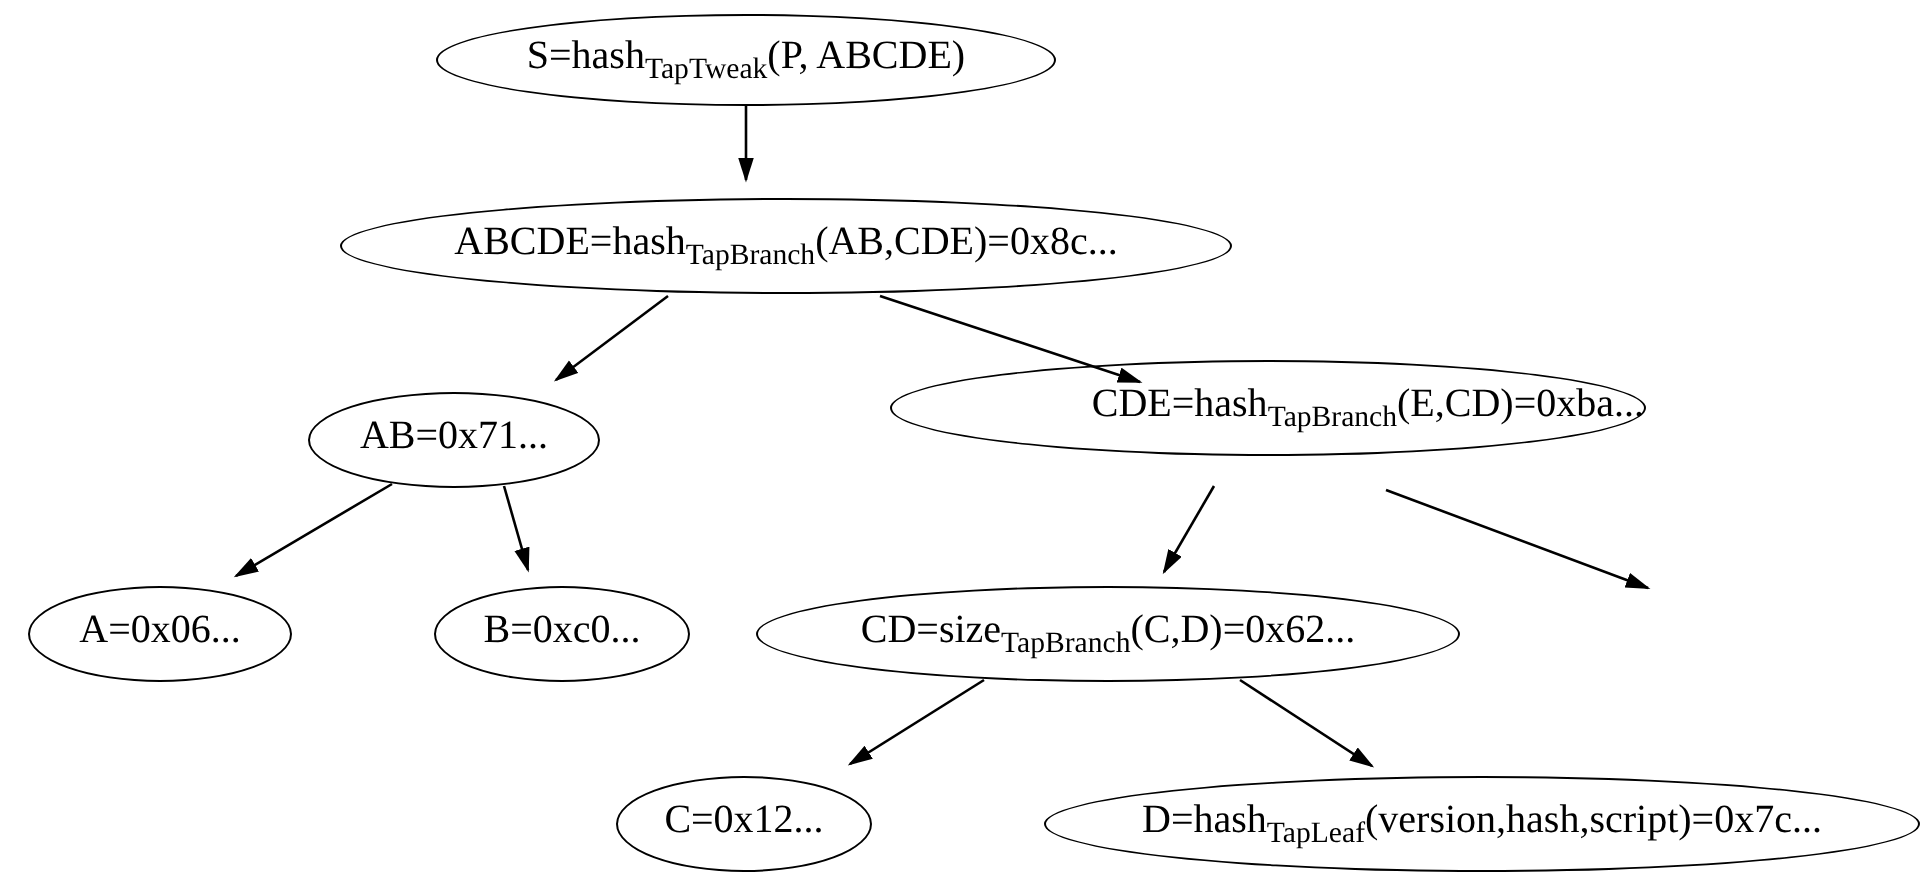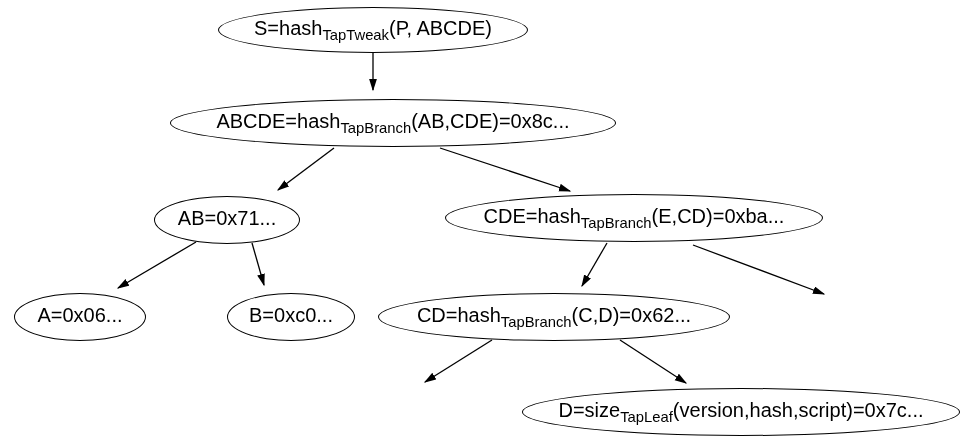--- a/index.html
+++ b/index.html
@@ -5,21 +5,21 @@
   html, body {
     margin: 0;
     padding: 0;
     background: #ffffff;
   }
   #canvas {
     position: relative;
     width: 965px;
     height: 443px;
     background: #ffffff;
-    font-family: Liberation Sans, sans-serif;
+    font-family: Liberation Serif, serif;
     color: #000000;
     overflow: hidden;
   }
   #edge-layer {
     position: absolute;
     left: 0;
     top: 0;
     width: 965px;
     height: 443px;
   }
@@ -75,35 +75,38 @@
   </div>
 
   <div class="node" style="left:170px; top:99px; width:446px; height:48px;">
     <span class="lbl"><span>ABCDE=hash</span><sub>TapBranch</sub><span>(AB,CDE)=0x8c...</span></span>
   </div>
 
   <div class="node" style="left:154px; top:196px; width:146px; height:48px;">
     <span class="lbl"><span>AB=0x71...</span><sub></sub><span></span></span>
   </div>
 
-  <div class="node" style="left:445px; top:194px; width:378px; height:48px;">
+  <div class="node" style="left:445px; top:180px; width:378px; height:48px;justify-content:flex-end;">
     <span class="lbl"><span>CDE=hash</span><sub>TapBranch</sub><span>(E,CD)=0xba...</span></span>
   </div>
 
   <div class="node" style="left:14px; top:293px; width:132px; height:48px;">
     <span class="lbl"><span>A=0x06...</span><sub></sub><span></span></span>
   </div>
 
-  <div class="node" style="left:227px; top:293px; width:128px; height:48px;">
+  <div class="node" style="left:217px; top:293px; width:128px; height:48px;">
     <span class="lbl"><span>B=0xc0...</span><sub></sub><span></span></span>
   </div>
 
   <div class="node" style="left:378px; top:293px; width:352px; height:48px;">
-    <span class="lbl"><span>CD=hash</span><sub>TapBranch</sub><span>(C,D)=0x62...</span></span>
+    <span class="lbl"><span>CD=size</span><sub>TapBranch</sub><span>(C,D)=0x62...</span></span>
   </div>
 
 
+  <div class="node" style="left:308px; top:388px; width:128px; height:48px;">
+    <span class="lbl"><span>C=0x12...</span><sub></sub><span></span></span>
+  </div>
 
   <div class="node" style="left:522px; top:388px; width:438px; height:48px;">
-    <span class="lbl"><span>D=size</span><sub>TapLeaf</sub><span>(version,hash,script)=0x7c...</span></span>
+    <span class="lbl"><span>D=hash</span><sub>TapLeaf</sub><span>(version,hash,script)=0x7c...</span></span>
   </div>
 
 </div>
 
 </body></html>

